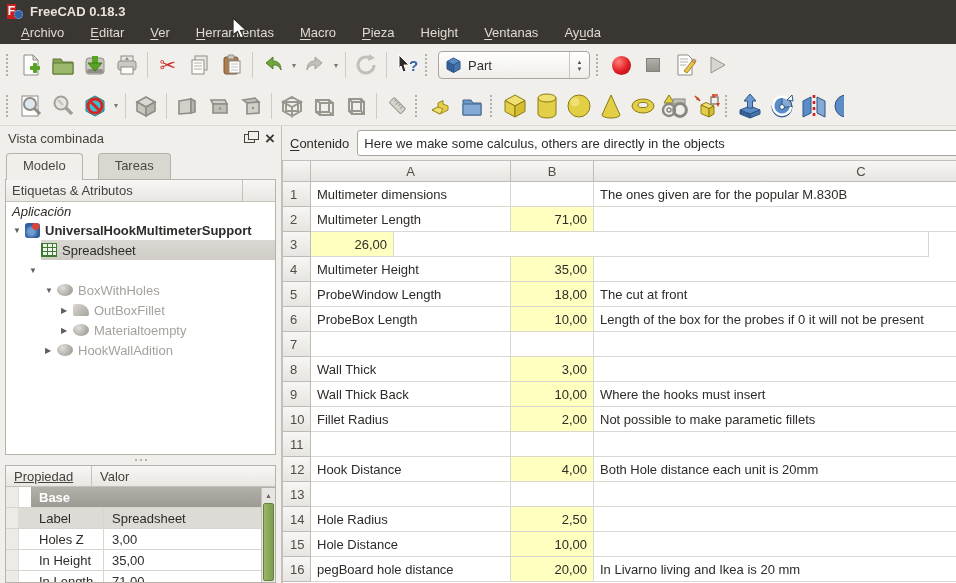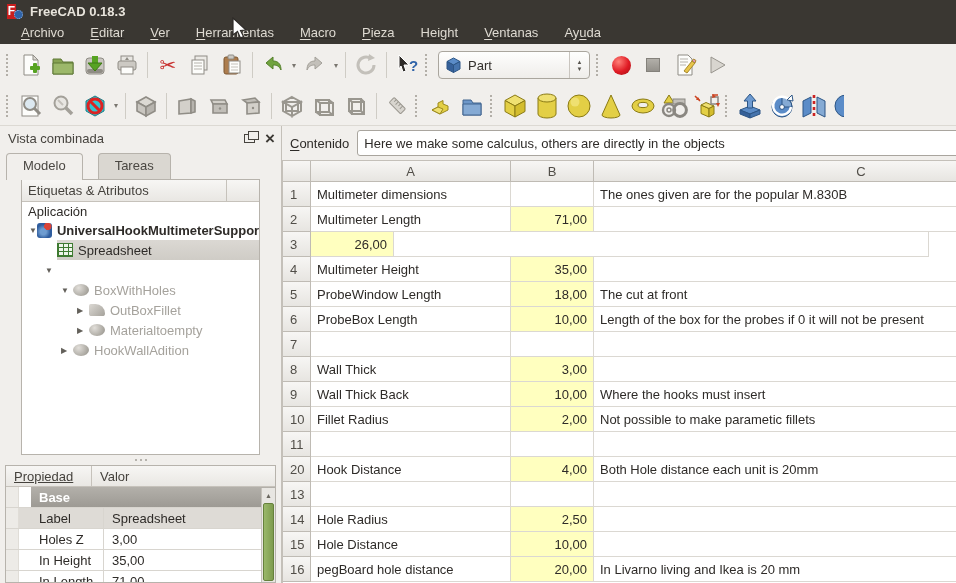--- a/index.html
+++ b/index.html
@@ -41,25 +41,25 @@
 
   
   .dock-title { height:25px; display:flex; align-items:center; padding:0 6px 0 8px; color:#46433e; }
   .dock-title .dtext { flex:1; }
   .float-ico { width:11px; height:9px; border:1px solid #46433e; position:relative; margin-right:10px; }
   .float-ico::after { content:""; position:absolute; left:3px; top:-4px; width:9px; height:7px; border:1px solid #46433e; background:#f1efec; }
   .close-ico { font-size:17px; font-weight:bold; color:#3c3934; line-height:14px; }
   .tabsrow { display:flex; padding:2px 0 0 6px; gap:15px; height:28px; }
   .tab { padding:4px 16px 5px; border:1px solid #b7b3ac; border-bottom:none; border-radius:4px 4px 0 0; background:#dad7d1; color:#4a4742; }
   .tab.active { background:#f1efec; position:relative; z-index:2; margin-bottom:-1px; }
-  .treebox { flex:1; margin:0 21px; background:#fff; border:1px solid #b7b3ac; overflow:hidden; display:flex; flex-direction:column; }
+  .treebox { flex:1; margin:0 5px; background:#fff; border:1px solid #b7b3ac; overflow:hidden; display:flex; flex-direction:column; }
   .treehdr { height:22px; background:linear-gradient(#f7f6f4,#e9e7e3); border-bottom:1px solid #c6c2bb; display:flex; }
   .treehdr .sect { flex:1; border-right:1px solid #c6c2bb; padding:3px 0 0 6px; color:#45423d; }
   .treehdr .stub { width:32px; }
-  .troot { padding:2px 0 1px 6px; }
+  .troot { padding:2px 0 1px 6px;font-style:italic; }
   .titem { height:20px; display:flex; align-items:center; }
   .titem .arrow { width:13px; font-size:8px; color:#63605a; text-align:left; padding-left:1px; }
   .hl { display:flex; align-items:center; flex:1; height:20px; }
   .titem.selected .hl { background:linear-gradient(#dbd8d3,#cfccc6); }
   .titem.bold .tlabel { font-weight:bold; }
   .titem.grayed .tlabel { color:#a5a29c; }
   .ticon { width:16px; height:13px; margin-right:5px; flex:none; }
   .ticon-doc { height:15px; width:15px; border-radius:3px; background:radial-gradient(circle at 72% 22%, #d84438 0 3.5px, rgba(0,0,0,0) 4px), radial-gradient(circle at 42% 58%, #6e9cd0 0 3px, #2f5d9e 7px); }
   .ticon-sheet { height:14px; border:1px solid #3e7a31; background:repeating-linear-gradient(0deg,#3e7a31 0 1px,rgba(0,0,0,0) 1px 4px),repeating-linear-gradient(90deg,#3e7a31 0 1px,rgba(0,0,0,0) 1px 5px),#eef5ea; }
   .ticon-solid-blue { height:12px; border-radius:50%; background:radial-gradient(circle at 35% 32%, #8db4dd, #3f72ab 70%, #2c5585); }
@@ -633,21 +633,21 @@
             </div>
 
             <div class="srow">
               <div class="rowhead">11</div>
               <div class="cell ca"></div>
               <div class="cell cb"></div>
               <div class="cell cc"></div>
             </div>
 
             <div class="srow">
-              <div class="rowhead">20</div>
+              <div class="rowhead">12</div>
               <div class="cell ca">Hook Distance</div>
               <div class="cell cb yellow">4,00</div>
               <div class="cell cc">Both Hole distance each unit is 20mm</div>
             </div>
 
             <div class="srow">
               <div class="rowhead">13</div>
               <div class="cell ca"></div>
               <div class="cell cb"></div>
               <div class="cell cc"></div>

